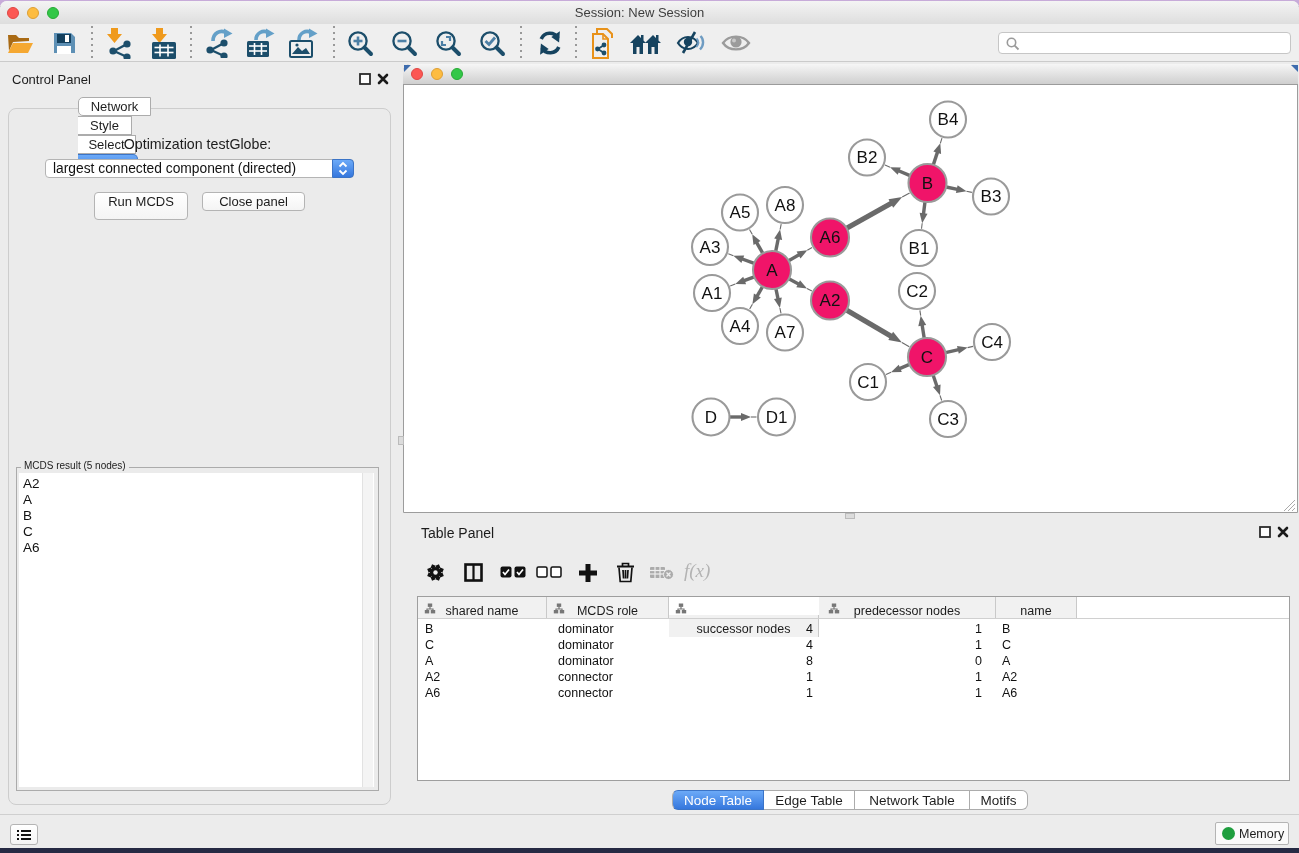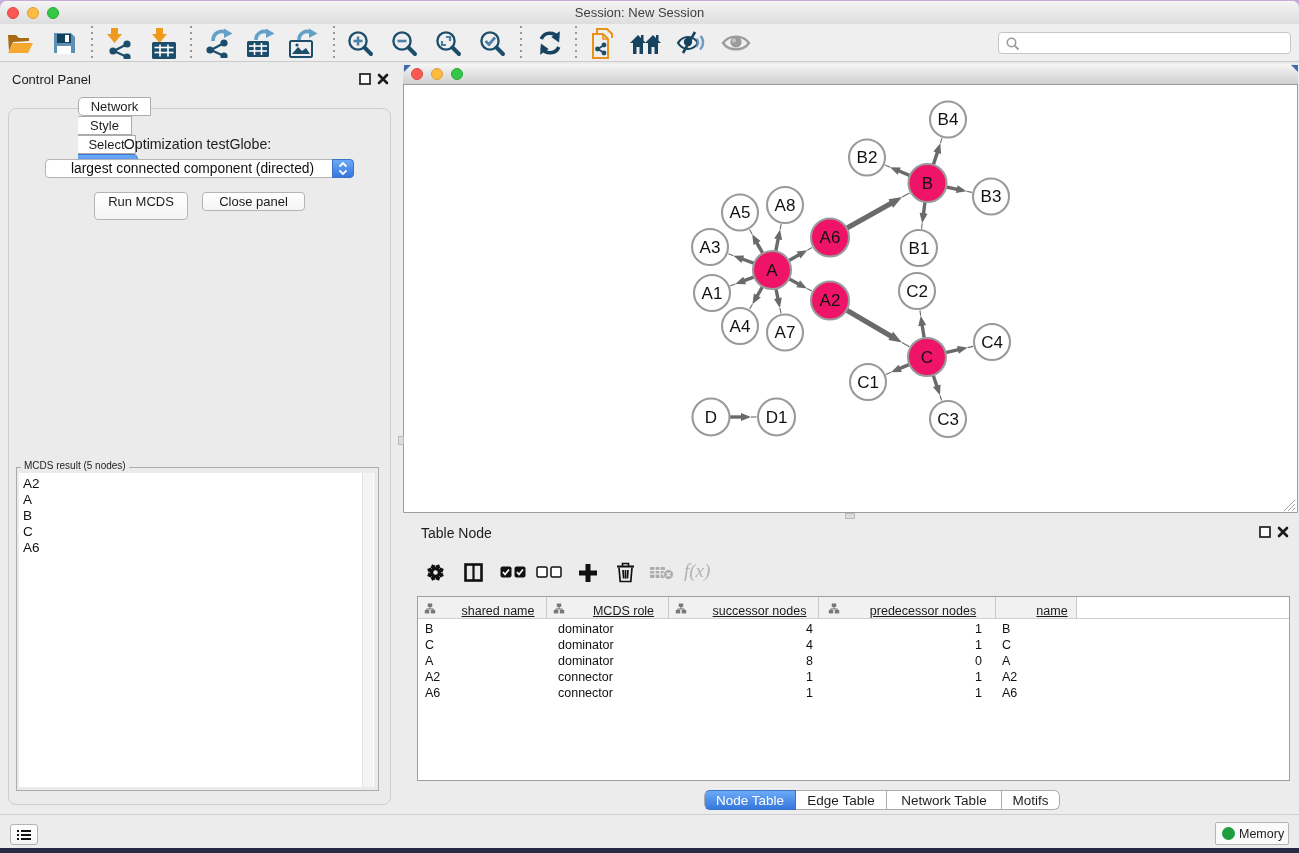--- a/index.html
+++ b/index.html
@@ -30,21 +30,21 @@
 .tab.last { border-radius:0 5px 5px 0; }
 .tabsel { background:linear-gradient(180deg,#6caaf8,#3577dd); color:#fff;
   border-color:#3b74c7; }
 #cpbody { position:absolute; left:8px; top:108px; width:383px; height:697px;
   background:#ebebeb; border:1px solid #cdcdcd; border-radius:8px; }
 .btn { position:absolute; background:linear-gradient(180deg,#ffffff,#f4f4f4);
   border:1px solid #b4b4b4; border-radius:4px; font-size:13px; color:#1c1c1c;
   text-align:center; }
 #combo { position:absolute; left:45px; top:159px; width:309px; height:19px;
   background:#fff; border:1px solid #b4b4b4; border-radius:4px; font-size:13.8px;
-  color:#111; line-height:17px; padding-left:25px; }
+  color:#111; line-height:17px; padding-left:7px; }
 #combostep { position:absolute; left:332px; top:159px; width:22px; height:19px;
   background:linear-gradient(180deg,#6caaf8,#3577dd); border-radius:0 4px 4px 0;
   border:1px solid #3b74c7; }
 #grp { position:absolute; left:16px; top:467px; width:363px; height:324px;
   border:1px solid #ababab; }
 #grplegend { position:absolute; left:21px; top:460px; background:#ebebeb;
   padding:0 3px; font-size:10px; color:#1c1c1c; }
 #grplist { position:absolute; left:19px; top:473px; width:355px; height:314px;
   background:#fff; font-size:13.5px; color:#111; }
 #grpsb { position:absolute; left:362px; top:473px; width:11px; height:314px;
@@ -53,23 +53,23 @@
   border:1px solid #9c9c9c; border-radius:7px 7px 0 0; background:#fff; }
 #nwtitle { position:absolute; left:403px; top:64px; width:895px; height:21px;
   background:linear-gradient(180deg,#f6f6f6,#cfcfcf); border-bottom:1px solid #9b9b9b;
   border-radius:7px 7px 0 0; }
 #nwtitle .t { position:absolute; left:0; right:0; top:3px; text-align:center;
   font-size:13px; color:#333; }
 #tbl { position:absolute; left:417px; top:596px; width:873px; height:185px;
   background:#fff; border:1px solid #9e9e9e; }
 .hcell { position:absolute; top:597px; height:22px; background:#f1f1f1;
   border-right:1px solid #c9c9c9; }
-.hlab { position:absolute; top:7px; left:16px; width:100%; text-align:center; font-size:12.5px; color:#1c1c1c;text-decoration:underline; }
+.hlab { position:absolute; top:7px; left:0; width:100%; text-align:center; font-size:12.5px; color:#1c1c1c; }
 .cell { position:absolute; font-size:12.5px; color:#111; height:16px; line-height:16px; }
-#btabs { position:absolute; left:672px; top:790px; height:20px; display:flex;margin-left:32px; }
+#btabs { position:absolute; left:672px; top:790px; height:20px; display:flex; }
 #btabs .tab { line-height:19px; height:20px; font-size:13.5px; }
 #btabs .tab.first { border-radius:6px 0 0 6px; }
 #btabs .tab.last { border-radius:0 6px 6px 0; }
 #statusbar { position:absolute; left:0; top:814px; width:1299px; height:34px;
   border-top:1px solid #cfcfcf; background:#ececec; }
 text { font-family:"Liberation Sans",sans-serif; }
 </style></head>
 <body>
 <div id="purple"></div>
 <div id="win"></div>
@@ -377,21 +377,21 @@
 <text x="515.0" y="168.5" text-anchor="middle" font-size="17" fill="#111">B1</text>
 <text x="523.0" y="277.5" text-anchor="middle" font-size="17" fill="#111">C</text>
 <text x="513.0" y="211.5" text-anchor="middle" font-size="17" fill="#111">C2</text>
 <text x="588.0" y="262.5" text-anchor="middle" font-size="17" fill="#111">C4</text>
 <text x="464.0" y="302.5" text-anchor="middle" font-size="17" fill="#111">C1</text>
 <text x="544.0" y="339.5" text-anchor="middle" font-size="17" fill="#111">C3</text>
 <text x="307.0" y="337.5" text-anchor="middle" font-size="17" fill="#111">D</text>
 <text x="372.5" y="337.5" text-anchor="middle" font-size="17" fill="#111">D1</text>
 </svg>
 
-<div class="paneltitle" style="left:421px;top:525px;font-size:14px;">Table Node</div>
+<div class="paneltitle" style="left:421px;top:525px;font-size:14px;">Table Panel</div>
 <svg class="abs" style="left:1259px;top:526px;" width="12" height="12" viewBox="0 0 12 12">
  <rect x="1" y="1" width="10" height="10" fill="#fdfdfd" stroke="#2b2b2b" stroke-width="1.8"></rect>
 </svg>
 <svg class="abs" style="left:1277px;top:526px;" width="12" height="12" viewBox="0 0 12 12">
  <path d="M2 2 L10 10 M10 2 L2 10" stroke="#1a1a1a" stroke-width="2.6" stroke-linecap="round"></path>
 </svg>
 
 <svg class="abs" style="left:427px;top:564px;" width="17" height="17" viewBox="0 0 17 17">
 <rect x="-1.9" y="-1.9" width="3.8" height="3.8" fill="#111" transform="translate(14.32 10.91) rotate(67.5)"></rect>
 <rect x="-1.9" y="-1.9" width="3.8" height="3.8" fill="#111" transform="translate(10.91 14.32) rotate(112.5)"></rect>
@@ -446,21 +446,21 @@
 </svg>
 <div class="abs" style="left:684px;top:560px;width:40px;font-family:'Liberation Serif',serif;font-style:italic;font-size:19px;color:#b3b3b3;">f(x)</div>
 
 <div id="tbl"></div>
 <div class="hcell" style="left:418px;width:129px;">
     <div class="hlab">shared name</div>
   </div>
 <div class="hcell" style="left:547px;width:122px;">
     <div class="hlab">MCDS role</div>
   </div>
-<div class="hcell" style="left:669px;width:150px;">
+<div class="hcell" style="left:669px;width:150px;margin-top:18px;">
     <div class="hlab">successor nodes</div>
   </div>
 <div class="hcell" style="left:819px;width:177px;">
     <div class="hlab">predecessor nodes</div>
   </div>
 <div class="hcell" style="left:996px;width:81px;">
     <div class="hlab">name</div>
   </div>
 <div class="abs" style="left:418px;top:618px;width:871px;height:1px;background:#d0d0d0;"></div>
 <svg class="abs" style="left:424px;top:603px;" width="12" height="11" viewBox="0 0 12 11">

